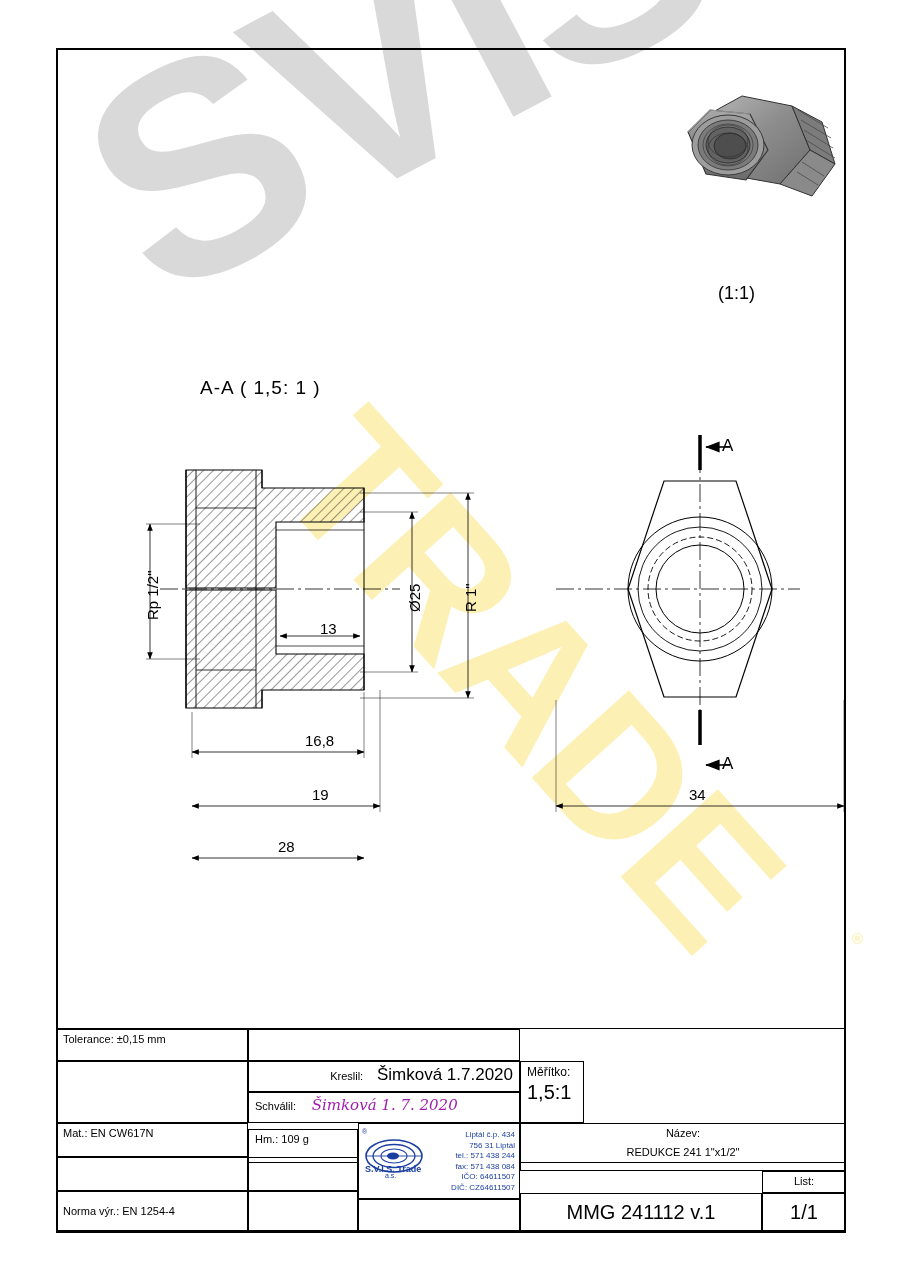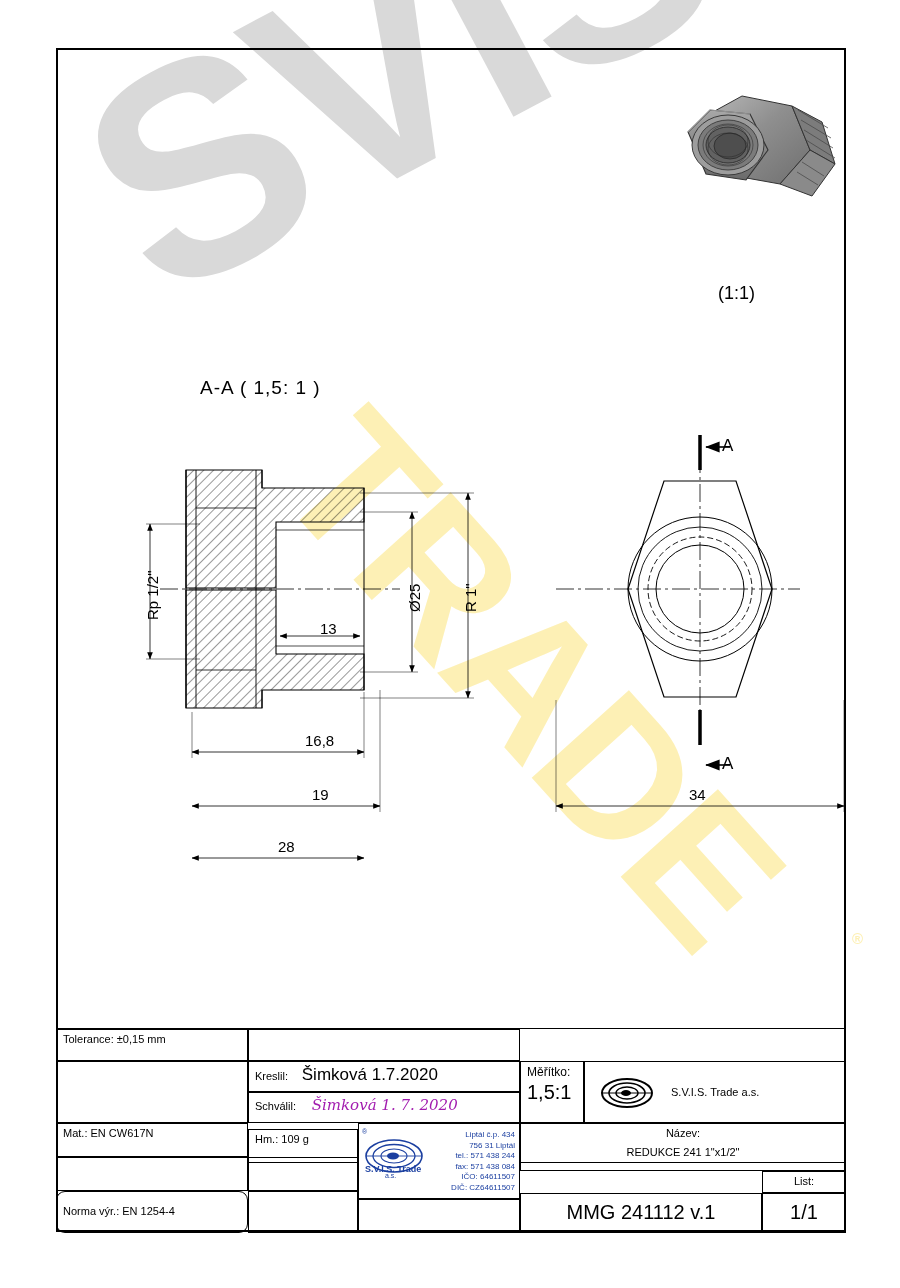--- a/index.html
+++ b/index.html
@@ -248,44 +248,34 @@
 <div class="lbl" style="left:722px;top:436px;font-size:17px;">A</div>
 <div class="lbl" style="left:722px;top:754px;font-size:17px;">A</div>
 
 <div class="tb">
 
   <div class="cell c-txt" style="left:0;top:0;width:192px;height:32px;">Tolerance: ±0,15 mm</div>
   <div class="cell" style="left:192px;top:0;width:272px;height:32px;"></div>
 
   <div class="cell" style="left:0;top:32px;width:192px;height:62px;"></div>
 
-  <div class="cell" style="left:192px;top:32px;width:272px;height:31px;">
+  <div class="cell" style="left:192px;top:32px;width:272px;height:31px;text-align:right;">
     <span class="c-txt">Kreslil:</span>
     <span class="mid" style="margin-left:10px;">Šimková 1.7.2020</span>
   </div>
   <div class="cell" style="left:192px;top:63px;width:272px;height:31px;">
     <span class="c-txt">Schválil:</span>
     <span class="handwrite" style="margin-left:12px;">Šimková 1. 7. 2020</span>
   </div>
 
   <div class="cell" style="left:464px;top:32px;width:64px;height:62px;">
     <div class="c-txt" style="font-size:12px;">Měřítko:</div>
     <div class="big" style="margin-top:2px;">1,5:1</div>
   </div>
 
-  <div class="cell" style="left:528px;top:32px;width:262px;height:62px;">
-    <svg width="56" height="34" viewBox="0 0 56 34" style="position:absolute;left:14px;top:14px;">
-      <ellipse cx="28" cy="17" rx="25" ry="14" fill="none" stroke="#000" stroke-width="2"></ellipse>
-      <ellipse cx="28" cy="17" rx="18" ry="10" fill="none" stroke="#000" stroke-width="1.6"></ellipse>
-      <ellipse cx="28" cy="17" rx="11" ry="6" fill="none" stroke="#000" stroke-width="1.4"></ellipse>
-      <ellipse cx="27" cy="17" rx="5" ry="3" fill="#000"></ellipse>
-      <path d="M3,17 L53,17" stroke="#000" stroke-width="1"></path>
-    </svg>
-    <span class="c-txt" style="position:absolute;left:86px;top:24px;">S.V.I.S. Trade a.s.</span>
-  </div>
 
   <div class="cell c-txt" style="left:0;top:94px;width:192px;height:34px;">Mat.: EN CW617N</div>
   <div class="cell c-txt" style="left:192px;top:94px;width:110px;height:34px;margin-top:6px;">Hm.: 109 g</div>
 
   <div class="cell" style="left:302px;top:94px;width:162px;height:76px;padding:0;">
     <svg width="62" height="52" viewBox="0 0 62 52" style="position:absolute;left:4px;top:10px;">
       <ellipse cx="31" cy="22" rx="28" ry="16" fill="none" stroke="#1b3fa0" stroke-width="1.6"></ellipse>
       <ellipse cx="31" cy="22" rx="21" ry="11.5" fill="none" stroke="#1b3fa0" stroke-width="1.3"></ellipse>
       <ellipse cx="31" cy="22" rx="13" ry="7" fill="none" stroke="#1b3fa0" stroke-width="1.1"></ellipse>
       <ellipse cx="30" cy="22" rx="6" ry="3.4" fill="#1b3fa0"></ellipse>
@@ -312,16 +302,16 @@
   </div>
 
   <div class="cell" style="left:0;top:128px;width:192px;height:34px;"></div>
   <div class="cell" style="left:192px;top:128px;width:110px;height:34px;"></div>
 
   <div class="cell center c-txt" style="left:706px;top:142px;width:84px;height:22px;">List:</div>
 
   <div class="cell center big" style="left:464px;top:164px;width:242px;height:40px;padding-top:7px;">MMG 241112 v.1</div>
   <div class="cell center big" style="left:706px;top:164px;width:84px;height:40px;padding-top:7px;">1/1</div>
 
-  <div class="cell c-txt" style="left:0;top:162px;width:192px;height:42px;padding-top:13px;border-radius:9px;">Norma výr.: EN 1254-4</div>
+  <div class="cell c-txt" style="left:0;top:162px;width:192px;height:42px;padding-top:13px;">Norma výr.: EN 1254-4</div>
   <div class="cell" style="left:192px;top:162px;width:110px;height:42px;"></div>
   <div class="cell" style="left:302px;top:170px;width:162px;height:34px;"></div>
 </div>
 
 </body></html>

